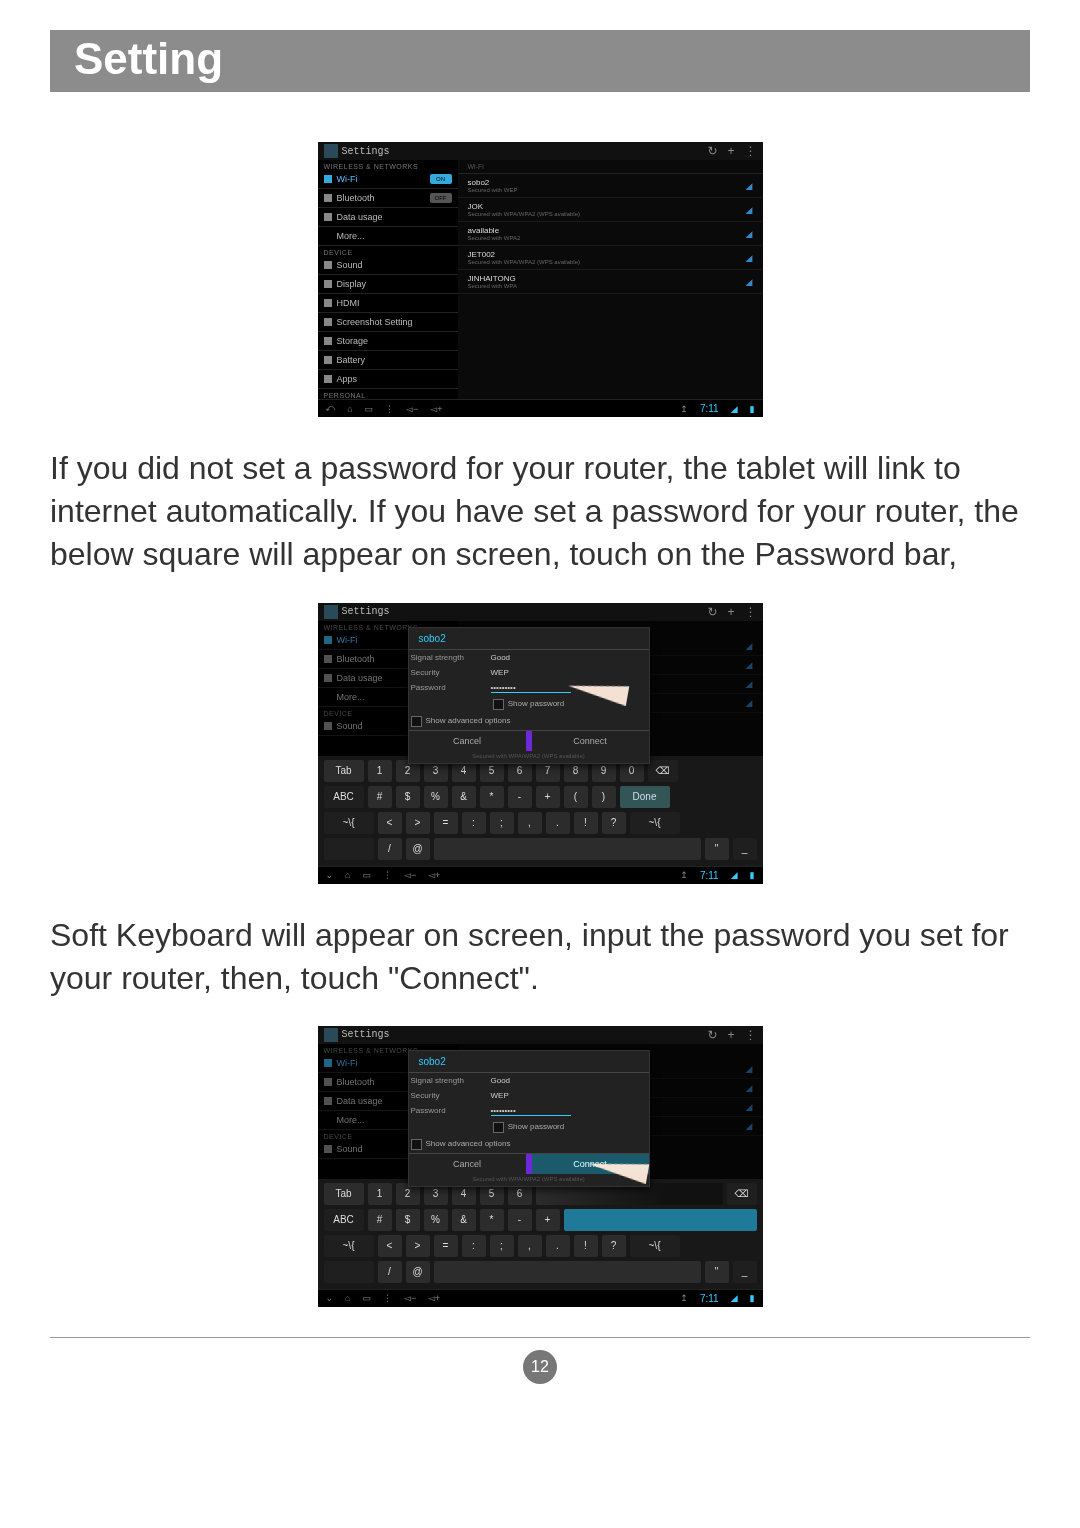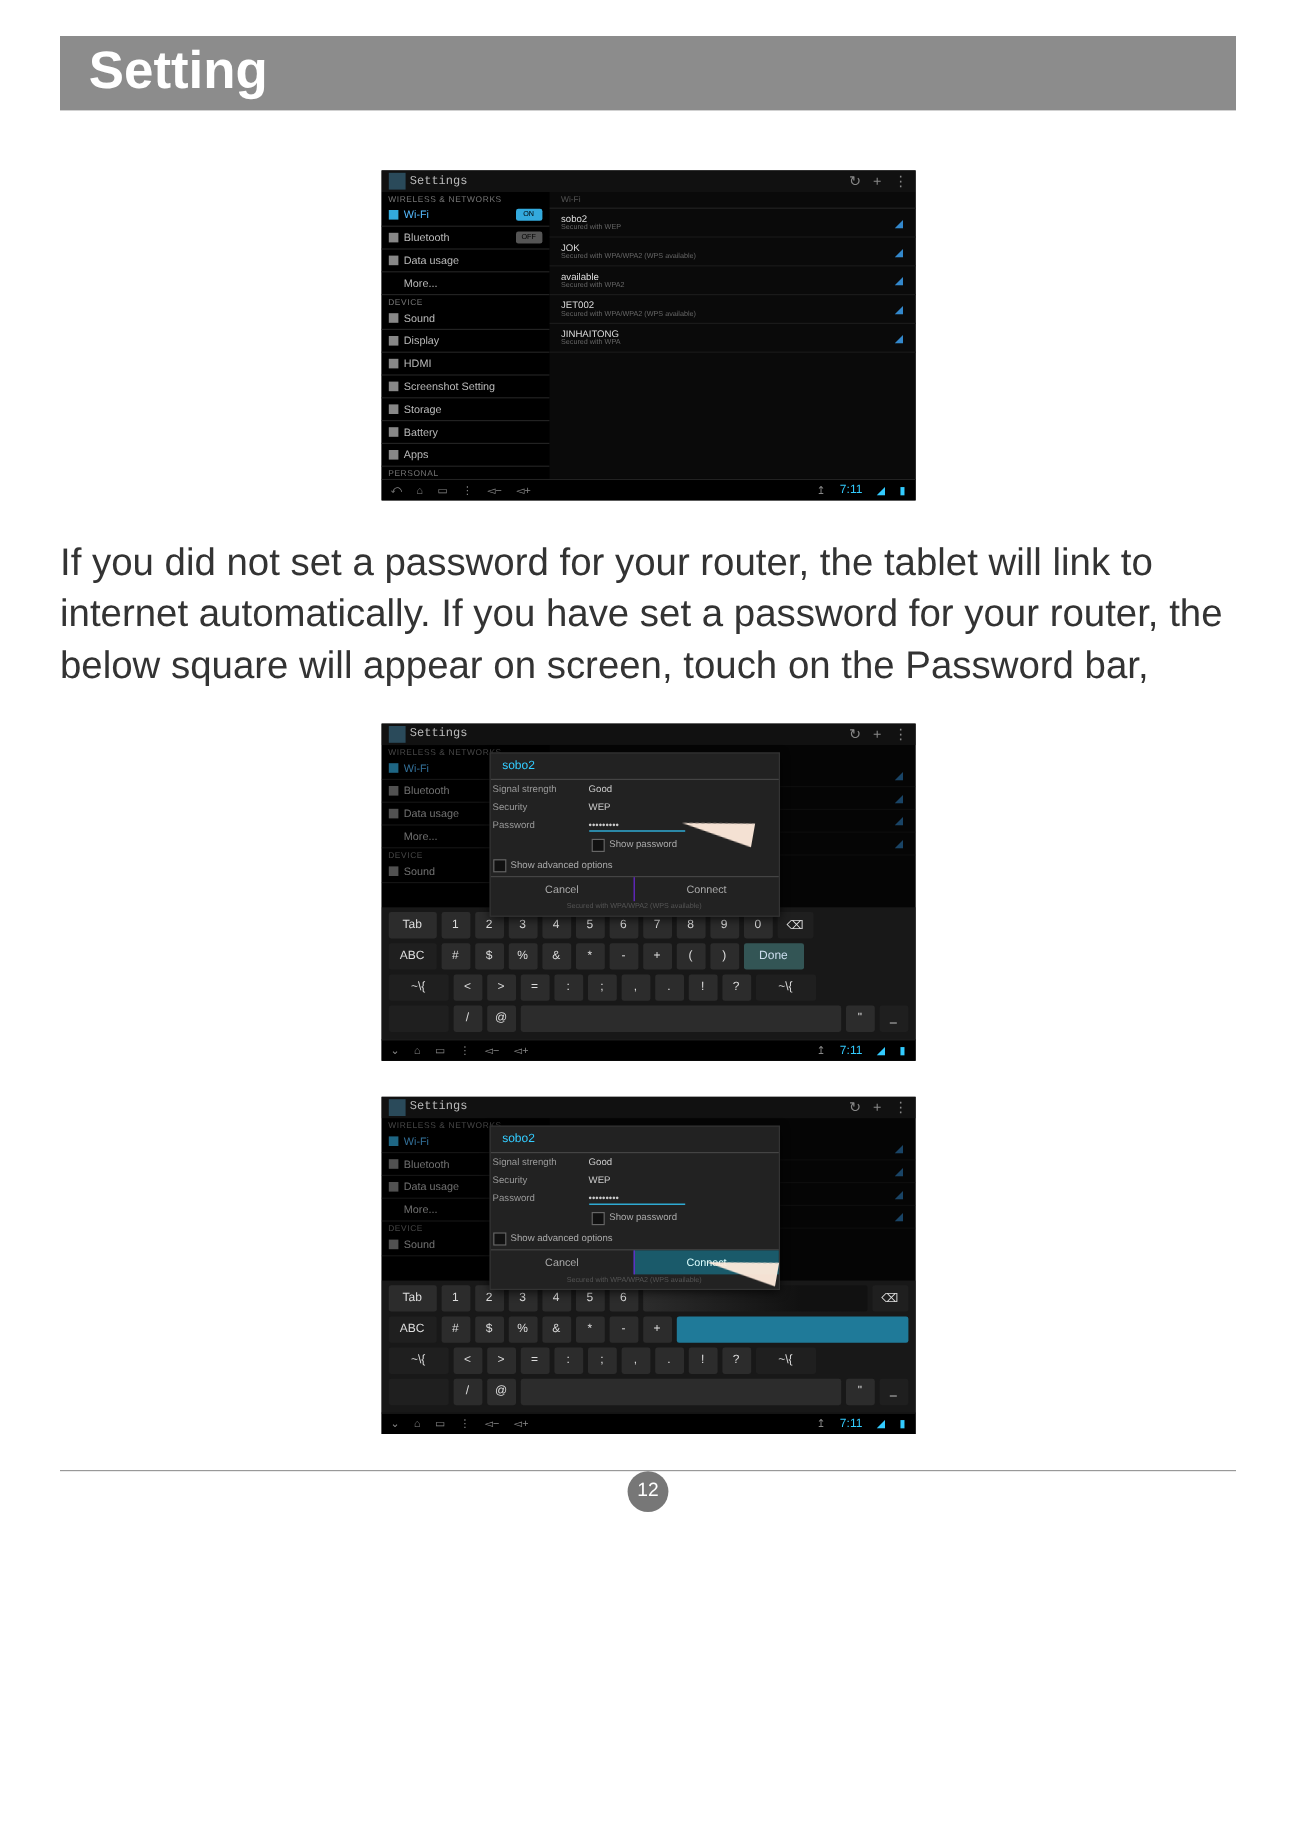--- a/index.html
+++ b/index.html
@@ -116,21 +116,21 @@
   }
   .dlg-row { display:flex; padding:3px 2px; font-size:8px; color:#aaa; }
   .dlg-row .lbl { width:80px; color:#999; }
   .dlg-row .val { color:#ccc; }
   .pwd-field {
     color:#3cf; border-bottom:1px solid #3cf; min-width:80px;
   }
   .chk { width:9px; height:9px; border:1px solid #666; display:inline-block; margin-right:4px; background:#111; }
   .dlg-btns { display:flex; border-top:1px solid #444; }
   .dlg-btn { flex:1; text-align:center; padding:5px 0; color:#aaa; font-size:9px; }
-  .dlg-btn + .dlg-btn { border-left:1px solid #6d28d9; }
+  .dlg-btn + .dlg-btn { border-left:6px solid #6d28d9; }
   .dlg-foot { font-size:6px; color:#555; padding:2px 10px 4px; text-align:center; }
 
   .cursor {
     position:absolute; width:0; height:0;
     border-left:10px solid transparent;
     border-right:10px solid transparent;
     border-top:60px solid rgba(255,235,220,0.95);
     transform: rotate(100deg);
     filter: blur(0.4px);
     z-index:20;
@@ -159,21 +159,21 @@
   .body-text {
     font-size: 32px;
     color:#333;
     margin: 4px 0 26px 0;
     line-height:1.35;
   }
 
   .pagenum-wrap {
     margin-top:30px;
     border-top:1px solid #999;
-    padding-top:8px;
+    padding-top:20px;
     text-align:center;
   }
   .pagenum {
     display:inline-flex;
     width:34px; height:34px;
     border-radius:50%;
     background:#777;
     color:#fff;
     align-items:center;
     justify-content:center;
@@ -491,20 +491,21 @@
       </div>
       <div class="nav-right">
         <span>↥</span>
         <span class="time">7:11</span>
         <span style="color:#3cf">◢</span>
         <span style="color:#3cf">▮</span>
       </div>
     </div>
   </div>
 
+  <div class="body-text">Soft Keyboard will appear on screen, input the password you set for your router, then, touch "Connect".</div>
 
   <div class="screenshot" style="position:relative;">
     <div class="scr-topbar">
       <div class="scr-topbar-left">
         <span class="appicon"></span>
         <span>Settings</span>
       </div>
       <div class="scr-topbar-right">
         <span>↻</span>
         <span>+</span>

